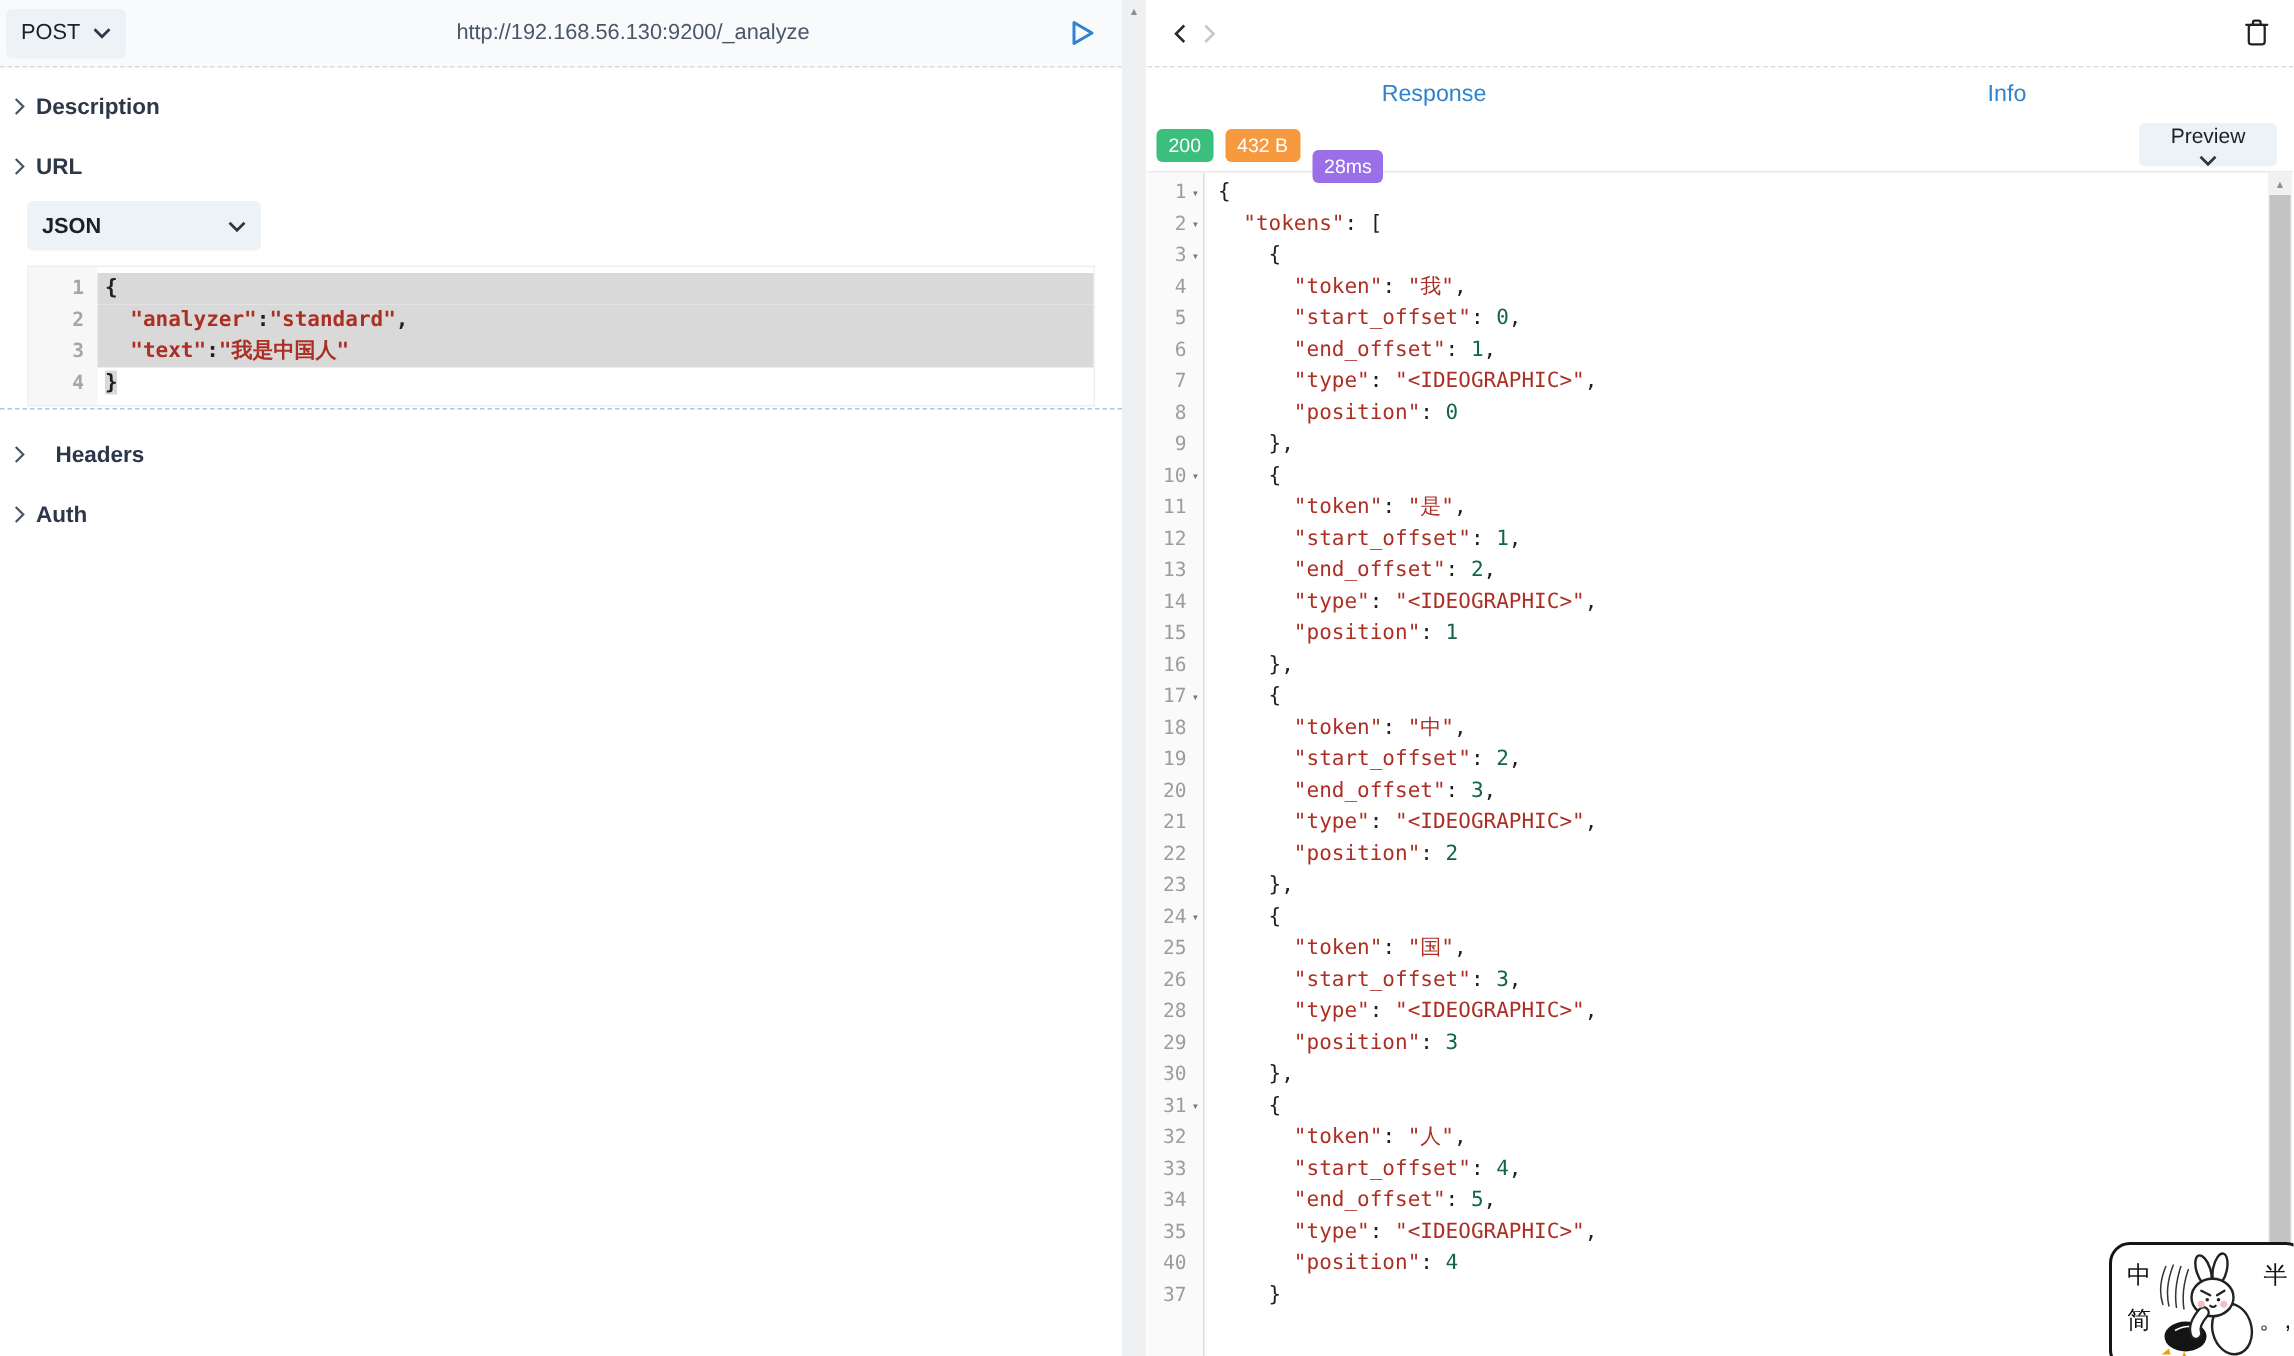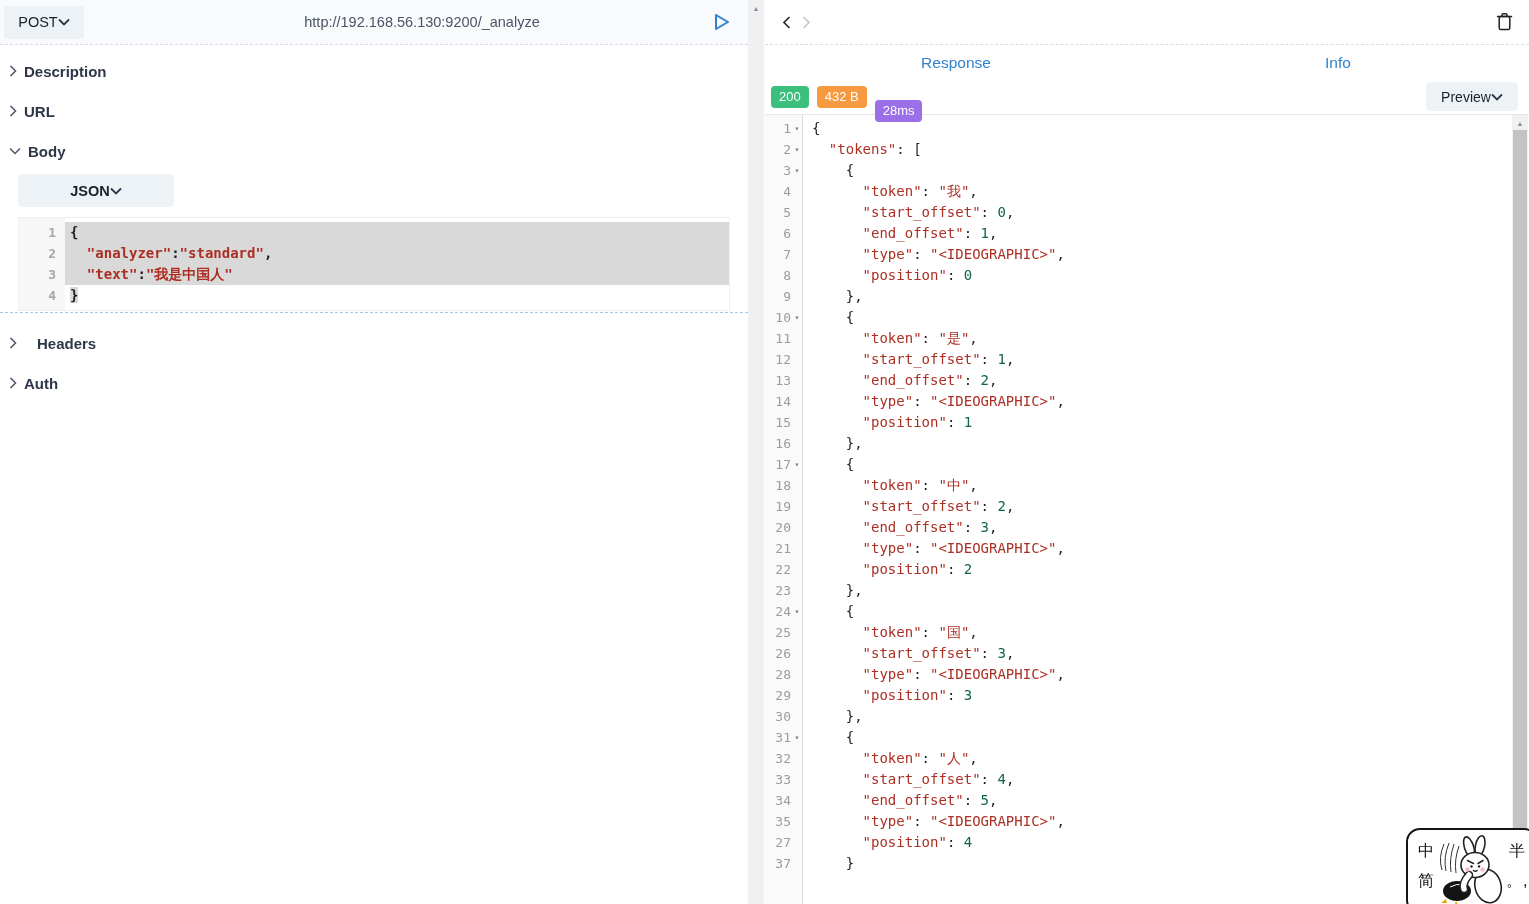--- a/index.html
+++ b/index.html
@@ -5,21 +5,21 @@
   html,body{margin:0;padding:0;}
   body{
     width:1529px;height:904px;position:relative;overflow:hidden;background:#fff;
     font-family:"Liberation Sans", sans-serif;color:#2d3748;
     -webkit-font-smoothing:antialiased;
   }
   
   .lpanel{position:absolute;left:0;top:0;width:748px;height:904px;background:#fff;}
   .ltop{height:44px;background:#f8fafc;border-bottom:1px dashed #d5dce6;display:flex;align-items:center;position:relative;}
   .selbox{background:#edf2f7;border-radius:4px;height:33px;display:flex;align-items:center;
-          justify-content:center;padding:0 10px;font-size:14.5px;color:#1a202c;cursor:pointer;}
+          justify-content:space-between;padding:0 10px;font-size:14.5px;color:#1a202c;cursor:pointer;}
   .method{width:60px;margin-left:4px;}
   .urlinput{flex:1;margin-left:12px;border:0;outline:0;background:transparent;
             font-size:14.5px;color:#4a5568;font-family:"Liberation Sans",sans-serif;text-align:center;}
   .sendbtn{position:absolute;right:16px;top:11px;width:22px;height:22px;cursor:pointer;display:flex;align-items:center;justify-content:center;}
   .sections{padding-top:6px;font-weight:bold;}
   .sechead{height:40px;display:flex;align-items:center;gap:7px;padding-left:9px;font-size:15px;color:#2d3748;cursor:pointer;}
   .bodyblock{padding-left:18px;}
   .bodytype{width:136px;margin-top:3px;}
   
   .bed{position:relative;margin-top:10px;width:710px;padding:4px 0;background:#fff;border:1px solid #efefef;}
@@ -40,21 +40,21 @@
   
   .rpanel{position:absolute;left:765px;top:0;width:764px;height:697px;background:#fff;}
   .rtop{height:44px;border-bottom:1px dashed #d5dce6;display:flex;align-items:center;position:relative;}
   .navarrows{display:flex;gap:6px;margin-left:14px;}
   .navbtn{width:14px;height:16px;cursor:pointer;display:flex;align-items:center;justify-content:center;}
   .trashbtn{position:absolute;right:15px;top:12px;width:18px;height:20px;cursor:pointer;}
   .tabs{height:35px;display:flex;}
   .tab{flex:1;display:flex;align-items:center;justify-content:center;font-size:15.5px;color:#3182ce;cursor:pointer;}
   .badgerow{height:34px;display:flex;align-items:center;gap:8px;padding-left:6px;border-bottom:1px solid #e8e8e8;position:relative;}
   .badge{height:22px;line-height:22px;padding:0 8px;border-radius:4px;color:#fff;font-size:13px;}
-  .previewsel{position:absolute;right:11px;top:2px;width:72px;height:29px;font-size:14px;}
+  .previewsel{position:absolute;right:11px;top:2px;width:72px;height:29px;font-size:14px;flex-direction:column;}
   
   .red{position:relative;height:789px;overflow:hidden;padding-top:3px;box-sizing:border-box;}
   .red .gbg{position:absolute;left:0;top:0;bottom:0;width:37px;background:#fafafa;border-right:1px solid #dddddd;}
   .red .gut{width:38px;display:flex;color:#9c9c9c;box-sizing:border-box;}
   .red .lnum{flex:1;text-align:right;font-size:13px;}
   .red .fold{width:12px;font-size:8px;color:#777;text-align:center;line-height:21px;}
   .red .cde{flex:1;padding-left:9px;}
   
   .rscroll{position:absolute;right:1px;top:115px;width:16px;height:789px;background:#f1f1f1;}
   .rthumb{position:absolute;left:1px;top:15px;width:14px;height:728px;background:#c3c3c3;}
@@ -93,26 +93,20 @@
       <svg width="8" height="12">
           <polyline points="1.5,1 6.5,6 1.5,11" fill="none" stroke="#4a5568" stroke-width="1.5"></polyline>
         </svg>
       <span>Description</span>
     </div>
     <div class="sechead">
       <svg width="8" height="12">
           <polyline points="1.5,1 6.5,6 1.5,11" fill="none" stroke="#4a5568" stroke-width="1.5"></polyline>
         </svg>
       <span>URL</span>
-    </div>
-    <div class="sechead">
-      <svg width="12" height="8">
-          <polyline points="1,1.5 6,6.5 11,1.5" fill="none" stroke="#4a5568" stroke-width="1.5"></polyline>
-        </svg>
-      <span>Body</span>
     </div>
 
     <div class="bodyblock">
       <div class="selbox bodytype">
         <span>JSON</span>
         <svg width="12" height="8">
             <polyline points="1,1.5 6,6.5 11,1.5" fill="none" stroke="#2d3748" stroke-width="1.8"></polyline>
           </svg>
       </div>
       <div class="bed" id="body-editor">
@@ -214,21 +208,21 @@
       <div class="crow"><div class="gut"><span class="lnum">25</span><span class="fold"></span></div><div class="cde"><span class="tk-p">      </span><span class="tk-s">"token"</span><span class="tk-p">: </span><span class="tk-s">"国"</span><span class="tk-p">,</span></div></div>
       <div class="crow"><div class="gut"><span class="lnum">26</span><span class="fold"></span></div><div class="cde"><span class="tk-p">      </span><span class="tk-s">"start_offset"</span><span class="tk-p">: </span><span class="tk-n">3</span><span class="tk-p">,</span></div></div>
       <div class="crow"><div class="gut"><span class="lnum">28</span><span class="fold"></span></div><div class="cde"><span class="tk-p">      </span><span class="tk-s">"type"</span><span class="tk-p">: </span><span class="tk-s">"&lt;IDEOGRAPHIC&gt;"</span><span class="tk-p">,</span></div></div>
       <div class="crow"><div class="gut"><span class="lnum">29</span><span class="fold"></span></div><div class="cde"><span class="tk-p">      </span><span class="tk-s">"position"</span><span class="tk-p">: </span><span class="tk-n">3</span></div></div>
       <div class="crow"><div class="gut"><span class="lnum">30</span><span class="fold"></span></div><div class="cde"><span class="tk-p">    },</span></div></div>
       <div class="crow"><div class="gut"><span class="lnum">31</span><span class="fold">▾</span></div><div class="cde"><span class="tk-p">    {</span></div></div>
       <div class="crow"><div class="gut"><span class="lnum">32</span><span class="fold"></span></div><div class="cde"><span class="tk-p">      </span><span class="tk-s">"token"</span><span class="tk-p">: </span><span class="tk-s">"人"</span><span class="tk-p">,</span></div></div>
       <div class="crow"><div class="gut"><span class="lnum">33</span><span class="fold"></span></div><div class="cde"><span class="tk-p">      </span><span class="tk-s">"start_offset"</span><span class="tk-p">: </span><span class="tk-n">4</span><span class="tk-p">,</span></div></div>
       <div class="crow"><div class="gut"><span class="lnum">34</span><span class="fold"></span></div><div class="cde"><span class="tk-p">      </span><span class="tk-s">"end_offset"</span><span class="tk-p">: </span><span class="tk-n">5</span><span class="tk-p">,</span></div></div>
       <div class="crow"><div class="gut"><span class="lnum">35</span><span class="fold"></span></div><div class="cde"><span class="tk-p">      </span><span class="tk-s">"type"</span><span class="tk-p">: </span><span class="tk-s">"&lt;IDEOGRAPHIC&gt;"</span><span class="tk-p">,</span></div></div>
-      <div class="crow"><div class="gut"><span class="lnum">27</span><span class="fold"></span></div><div class="cde"><span class="tk-p">      </span><span class="tk-s">"position"</span><span class="tk-p">: </span><span class="tk-n">4</span></div></div>
+      <div class="crow"><div class="gut"><span class="lnum">40</span><span class="fold"></span></div><div class="cde"><span class="tk-p">      </span><span class="tk-s">"position"</span><span class="tk-p">: </span><span class="tk-n">4</span></div></div>
       <div class="crow"><div class="gut"><span class="lnum">37</span><span class="fold"></span></div><div class="cde"><span class="tk-p">    }</span></div></div>
     </div>
 </div>
 
 <div class="rscroll">
   <span class="scrollarrow">▲</span>
   <div class="rthumb"></div>
 </div>
 
 <div class="ime">

